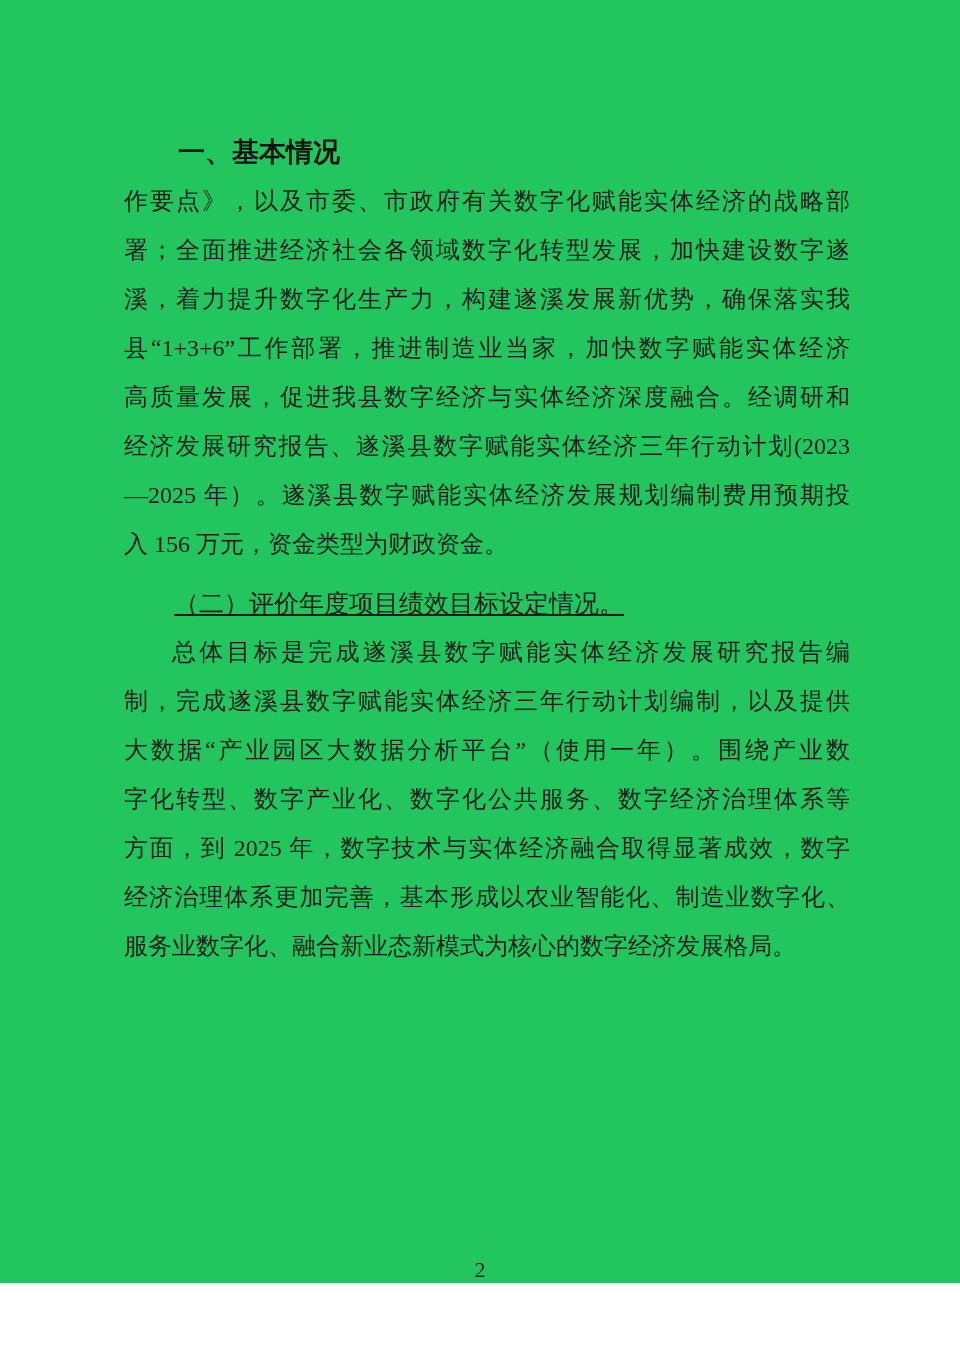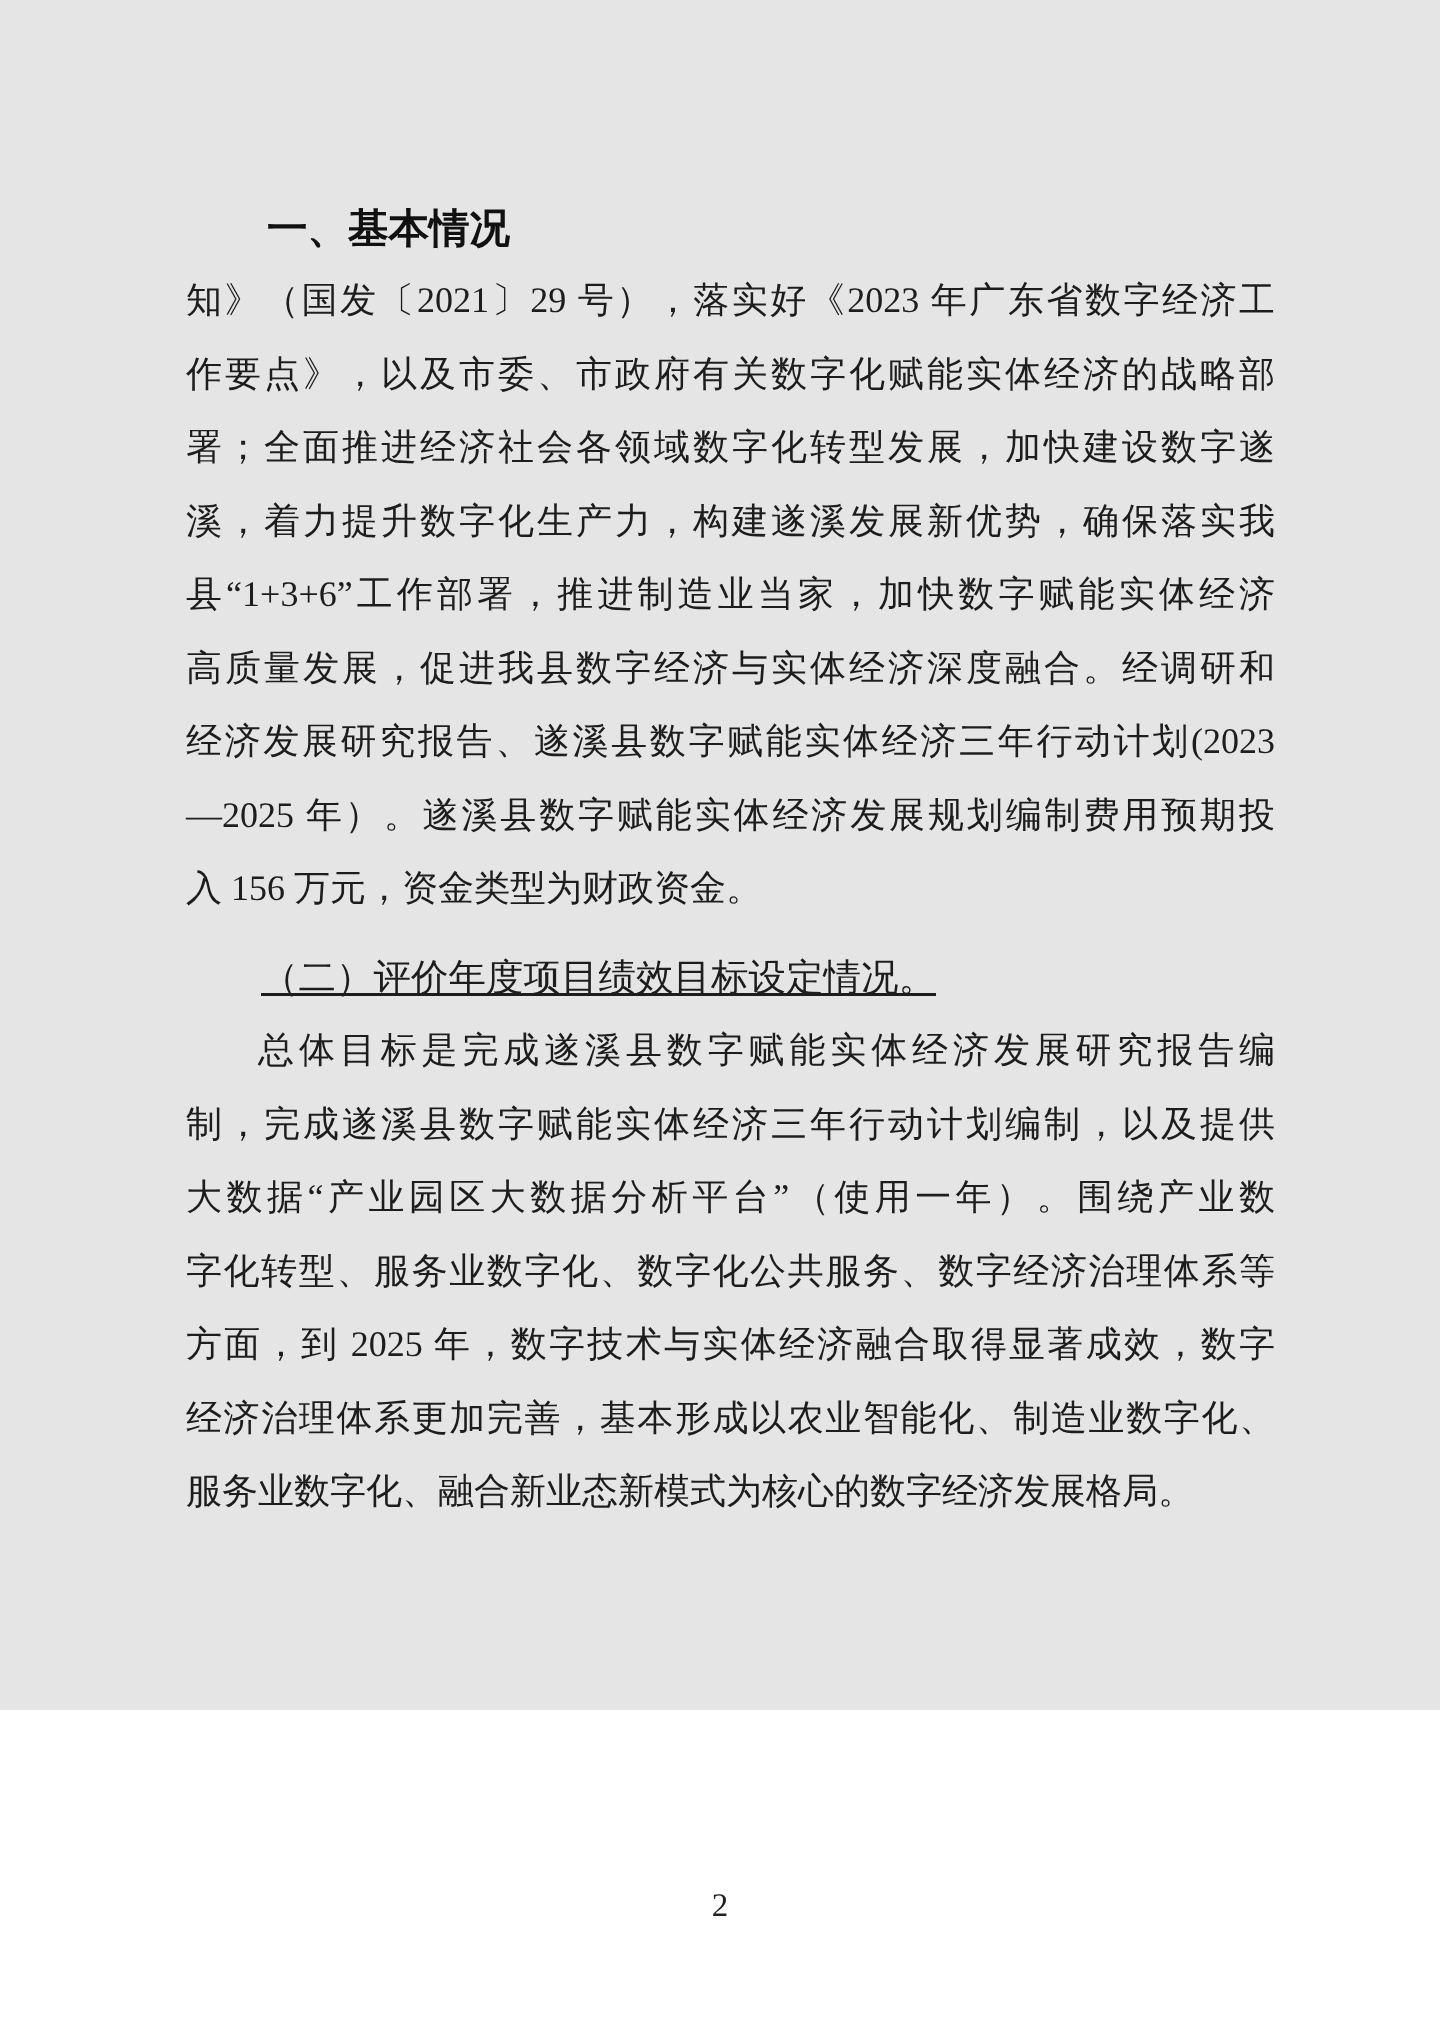--- a/index.html
+++ b/index.html
@@ -13,22 +13,22 @@
     font-family: "Liberation Serif", "DejaVu Serif", serif;
     color: #1d1d1d;
     position: relative;
     overflow: hidden;
   }
   .page {
     position: absolute;
     left: 0;
     top: 0;
     width: 960px;
-    height: 1140px;
-    background: #e5e5e5;
+    height: 1283px;
+    background: #22c55e;
   }
   .content {
     position: absolute;
     left: 124px;
     top: 128px;
     width: 726px;
   }
   .line {
     height: 49px;
     line-height: 49px;
@@ -66,32 +66,31 @@
     line-height: 28px;
     color: #222222;
   }
 </style>
 </head>
 <body>
 
 <div class="page">
   <div class="content">
       <div class="line heading indent">一、基本情况</div>
-      <div class="line body just">知》（国发〔2021〕29 号），落实好《2023 年广东省数字经济工</div>
       <div class="line body just">作要点》，以及市委、市政府有关数字化赋能实体经济的战略部</div>
       <div class="line body just">署；全面推进经济社会各领域数字化转型发展，加快建设数字遂</div>
       <div class="line body just">溪，着力提升数字化生产力，构建遂溪发展新优势，确保落实我</div>
       <div class="line body just">县“1+3+6”工作部署，推进制造业当家，加快数字赋能实体经济</div>
       <div class="line body just">高质量发展，促进我县数字经济与实体经济深度融合。经调研和</div>
       <div class="line body just">经济发展研究报告、遂溪县数字赋能实体经济三年行动计划(2023</div>
       <div class="line body just">—2025 年）。遂溪县数字赋能实体经济发展规划编制费用预期投</div>
       <div class="line body">入 156 万元，资金类型为财政资金。</div>
       <div class="line sub indent gap">（二）评价年度项目绩效目标设定情况。</div>
       <div class="line body indent just">总体目标是完成遂溪县数字赋能实体经济发展研究报告编</div>
       <div class="line body just">制，完成遂溪县数字赋能实体经济三年行动计划编制，以及提供</div>
       <div class="line body just">大数据“产业园区大数据分析平台”（使用一年）。围绕产业数</div>
-      <div class="line body just">字化转型、服务业数字化、数字化公共服务、数字经济治理体系等</div>
+      <div class="line body just">字化转型、数字产业化、数字化公共服务、数字经济治理体系等</div>
       <div class="line body just">方面，到 2025 年，数字技术与实体经济融合取得显著成效，数字</div>
       <div class="line body just">经济治理体系更加完善，基本形成以农业智能化、制造业数字化、</div>
       <div class="line body">服务业数字化、融合新业态新模式为核心的数字经济发展格局。</div>
     </div>
   <div class="page-number">2</div>
 </div>
 
 </body></html>

